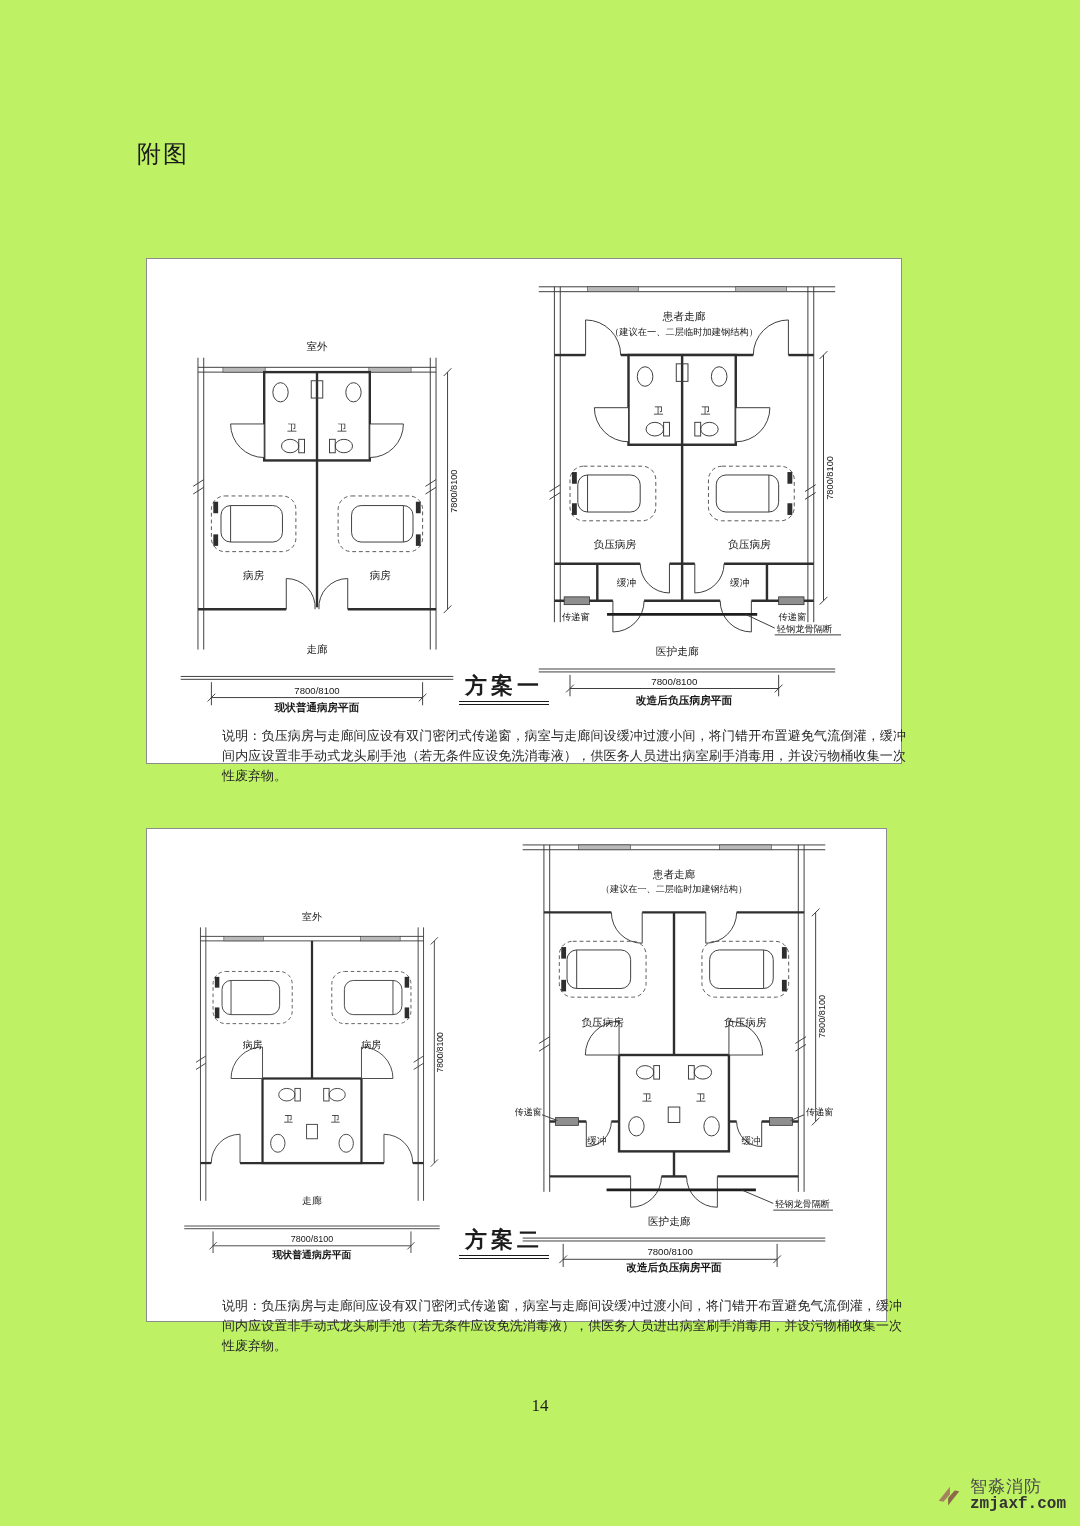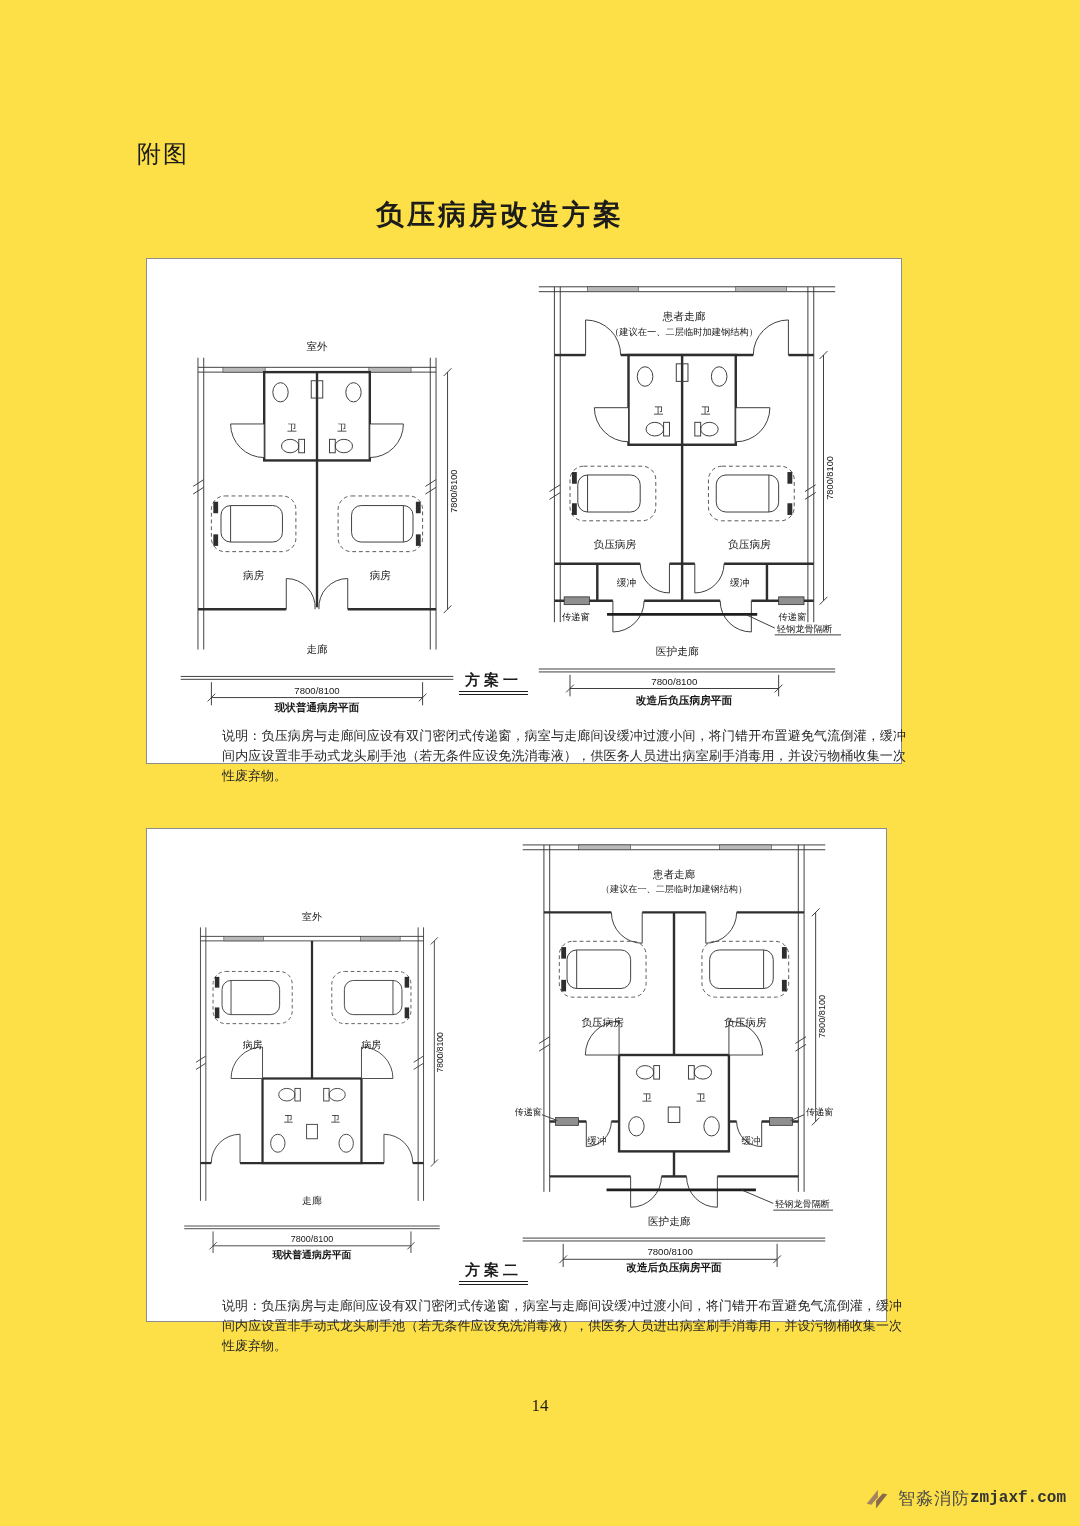--- a/index.html
+++ b/index.html
@@ -1,31 +1,31 @@
 <!DOCTYPE html>
 <html><head>
 <meta charset="utf-8">
 <style>
   html,body{margin:0;padding:0;background:#e8e8e8;}
-  .page{position:relative;width:1080px;height:1526px;background:#fde047;margin:0 auto;
+  .page{position:relative;width:1080px;height:1526px;background:#bef264;margin:0 auto;
         font-family:"Liberation Sans",sans-serif;color:#1c1c1c;overflow:hidden;}
   .header-label{position:absolute;left:137px;top:138px;font-size:24px;letter-spacing:2px;}
   .doc-title{position:absolute;left:330px;top:196px;width:340px;text-align:center;
              font-family:"Liberation Serif",serif;font-weight:bold;font-size:28px;letter-spacing:3px;}
   .scheme-box{position:absolute;background:#fff;border:1px solid #8d8d8d;}
   #box1{left:146px;top:258px;width:754px;height:504px;}
   #box2{left:146px;top:828px;width:739px;height:492px;}
   .plan{position:absolute;}
-  .scheme-name{position:absolute;font-size:15px;font-weight:bold;letter-spacing:4px;}
+  .scheme-name{position:absolute;font-size:22px;font-weight:bold;letter-spacing:4px;}
   .scheme-name span{border-bottom:4px double #1a1a1a;padding:0 6px 3px;}
   .note{position:absolute;font-size:13px;line-height:1.55;color:#262626;margin:17px;text-align:justify;}
   .page-number{position:absolute;left:490px;top:1396px;width:100px;text-align:center;
                font-family:"Liberation Serif",serif;font-size:17px;}
   .watermark{position:absolute;right:14px;bottom:12px;display:flex;align-items:center;gap:6px;}
-  .wm-text{display:flex;flex-direction:row;line-height:1.1;}
+  .wm-text{display:flex;flex-direction:column;line-height:1.1;}
   .wm-brand{font-size:17px;color:#4c4c4c;letter-spacing:1px;}
   .wm-domain{font-size:16px;font-weight:bold;color:#333;font-family:"Liberation Mono",monospace;}
   
   svg .ln{stroke:#3a3a3a;stroke-width:1;fill:none;}
   svg .wall{stroke:#2e2e2e;stroke-width:2.5;fill:none;}
   svg .dash{stroke:#555;stroke-width:1;fill:none;stroke-dasharray:4 3;}
   svg .win{fill:#b9b9b9;stroke:#3a3a3a;stroke-width:.6;}
   svg .hatch{fill:#8f8f8f;stroke:#2e2e2e;stroke-width:.8;}
   svg .dark{fill:#2e2e2e;}
   svg .part{stroke:#1e1e1e;stroke-width:3;fill:none;}
@@ -36,21 +36,20 @@
   svg .tb{font-size:11px;font-weight:bold;}
   svg .ts{text-anchor:start;}
   svg .te{text-anchor:end;}
 </style>
 </head>
 <body>
 
 <div class="page">
 
   <div class="header-label">附图</div>
-  <div class="doc-title">负压病房改造方案</div>
 
   <section class="scheme-box" id="box1">
 
     <svg class="plan" style="left:26px;top:64px;width:288px;height:392px" viewBox="0 0 300 408">
       <g class="ln">
         <line x1="26" y1="36" x2="26" y2="340"></line>
           <line x1="32" y1="36" x2="32" y2="340"></line>
         <line x1="268" y1="36" x2="268" y2="340"></line>
           <line x1="274" y1="36" x2="274" y2="340"></line>
         <line x1="26" y1="46" x2="274" y2="46"></line>
@@ -422,21 +421,21 @@
       <text class="t10" x="245" y="318">缓冲</text>
       <text class="t9 te" x="28" y="288">传递窗</text>
       <text class="t9 ts" x="302" y="288">传递窗</text>
       <text class="t9 ts" x="270" y="384">轻钢龙骨隔断</text>
       <text class="t11" x="160" y="402">医护走廊</text>
       <text class="t10" x="161" y="434">7800/8100</text>
       <text class="tb" x="165" y="450">改造后负压病房平面</text>
       <text class="t9" transform="rotate(-90 322 186)" x="322" y="186">7800/8100</text>
     </svg>
 
-    <div class="scheme-name" style="left:312px;top:432px">
+    <div class="scheme-name" style="left:312px;top:396px">
       <span>方案二</span>
     </div>
     <p class="note" style="left:58px;top:450px;width:680px">说明：负压病房与走廊间应设有双门密闭式传递窗，病室与走廊间设缓冲过渡小间，将门错开布置避免气流倒灌，缓冲间内应设置非手动式龙头刷手池（若无条件应设免洗消毒液），供医务人员进出病室刷手消毒用，并设污物桶收集一次性废弃物。</p>
   </section>
 
   <div class="page-number">14</div>
 
   <div class="watermark">
     <svg width="30" height="30" viewBox="0 0 32 32">
       <path d="M5 21 L17 6 L17 14 L10 22 Z" fill="#a5835f"></path>

